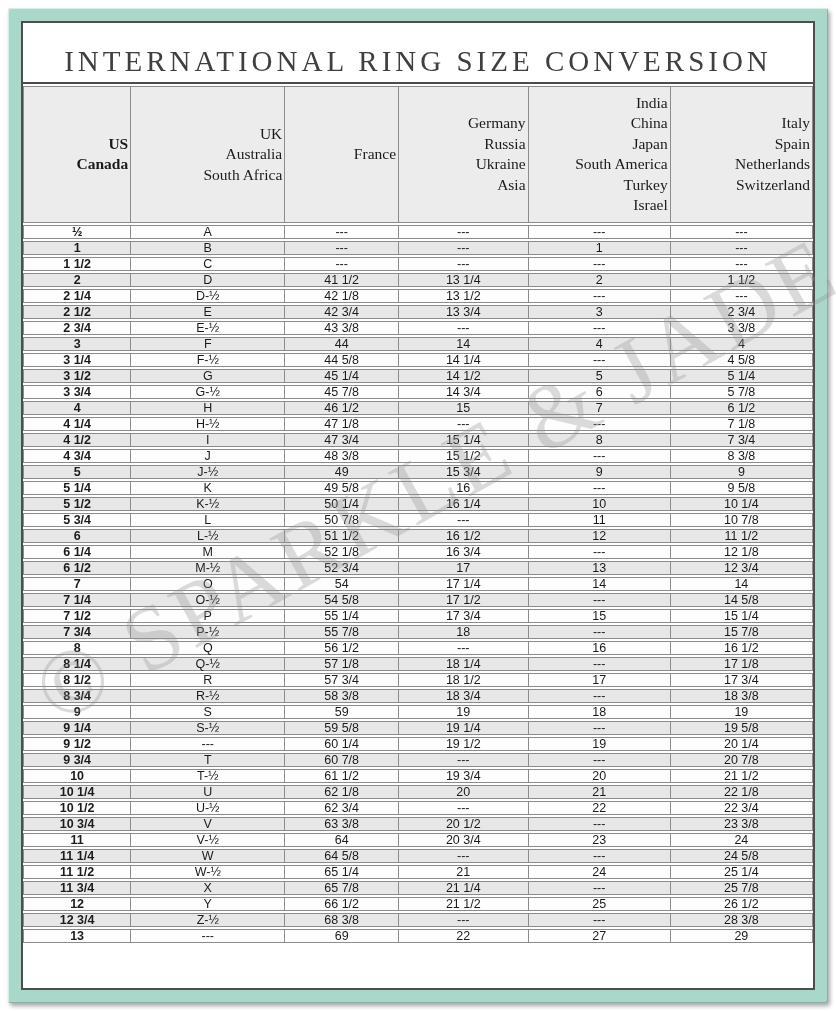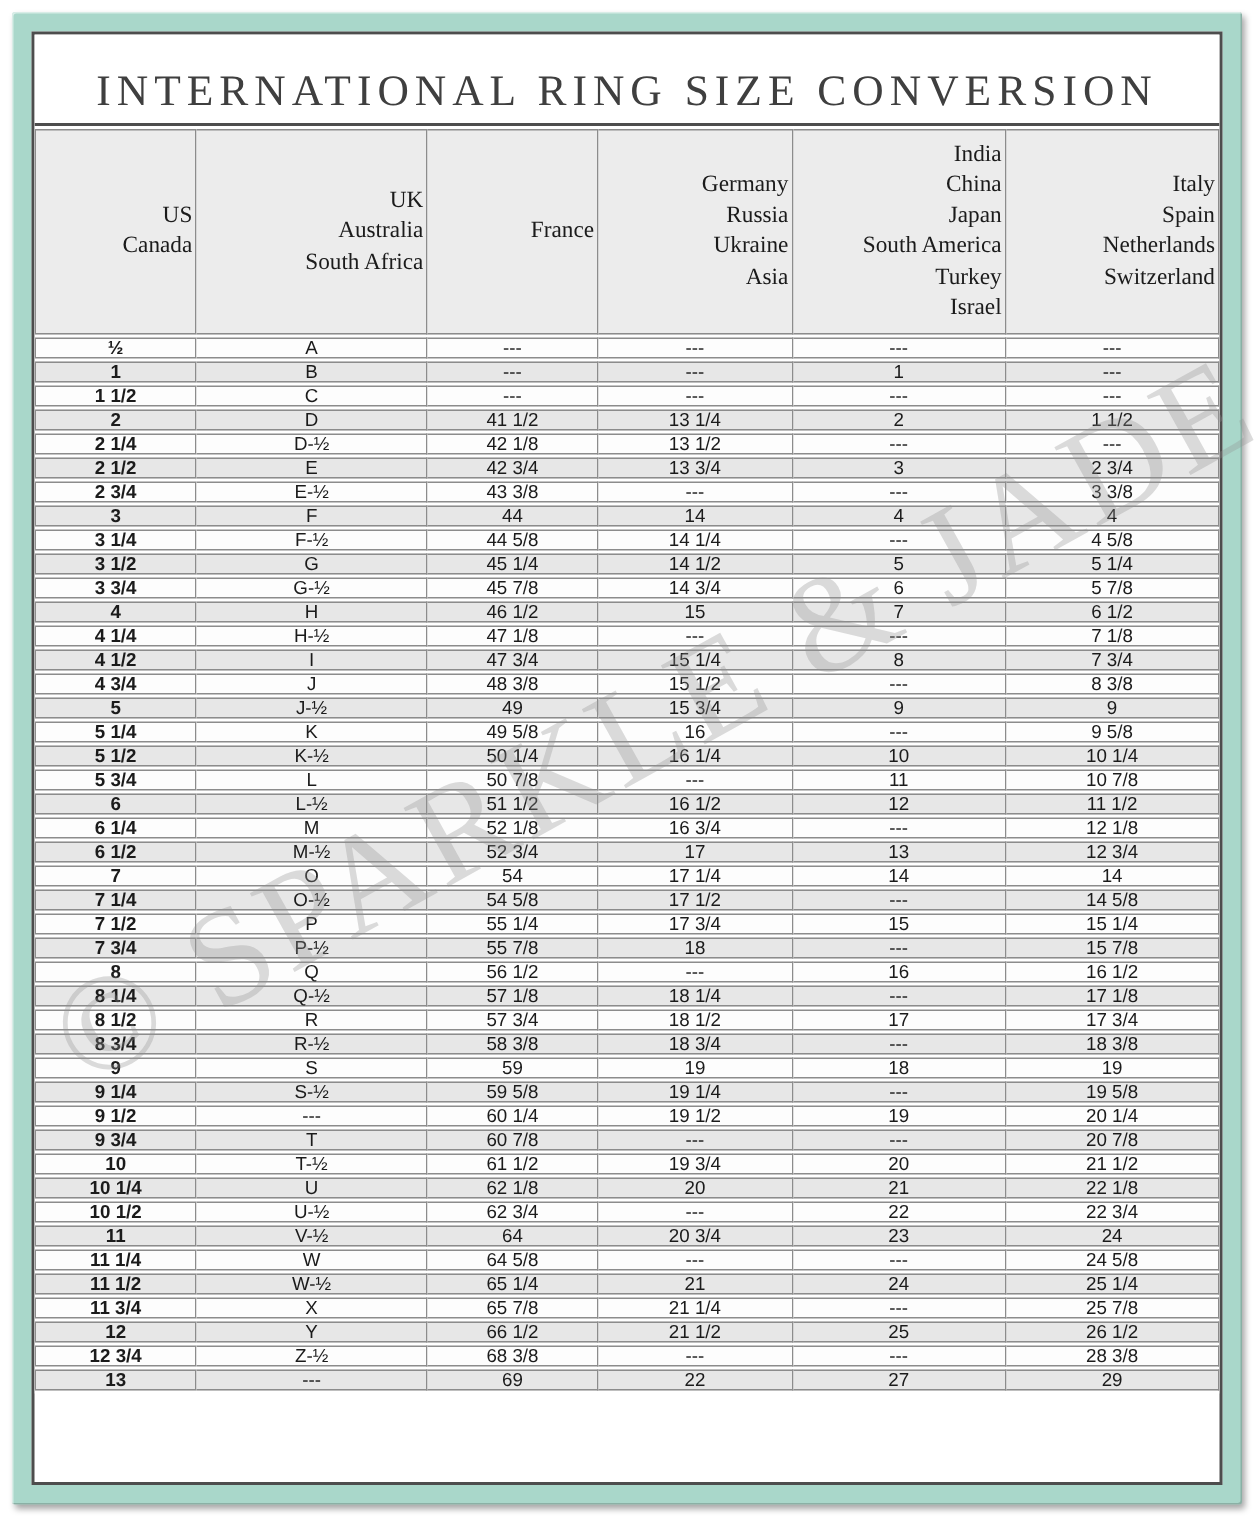--- a/index.html
+++ b/index.html
@@ -71,21 +71,21 @@
   th {
     background:var(--header-bg);
     font-family:"Liberation Serif","DejaVu Serif",serif;
     font-weight:400;
     font-size:15.5px;
     line-height:1.32;
     padding:6px 2px;
     white-space:nowrap;
     text-align:right;
   }
-  th:first-child { font-weight:400;padding-left:47px; }
+  th:first-child { font-weight:700;padding-left:47px; }
   td {
     background:#fdfdfd;
     font-size:12.5px;
     line-height:12px;
     height:14px;
     padding:0 2px;
     white-space:nowrap;
   }
   td:first-child { font-weight:700; }
   tbody tr:nth-child(even) td { background:var(--row-alt-bg); }
@@ -422,20 +422,28 @@
             </tr>
             <tr>
               <td>10 1/2</td>
               <td>U-½</td>
               <td>62 3/4</td>
               <td>---</td>
               <td>22</td>
               <td>22 3/4</td>
             </tr>
             <tr>
+              <td>10 3/4</td>
+              <td>V</td>
+              <td>63 3/8</td>
+              <td>20 1/2</td>
+              <td>---</td>
+              <td>23 3/8</td>
+            </tr>
+            <tr>
               <td>11</td>
               <td>V-½</td>
               <td>64</td>
               <td>20 3/4</td>
               <td>23</td>
               <td>24</td>
             </tr>
             <tr>
               <td>11 1/4</td>
               <td>W</td>

